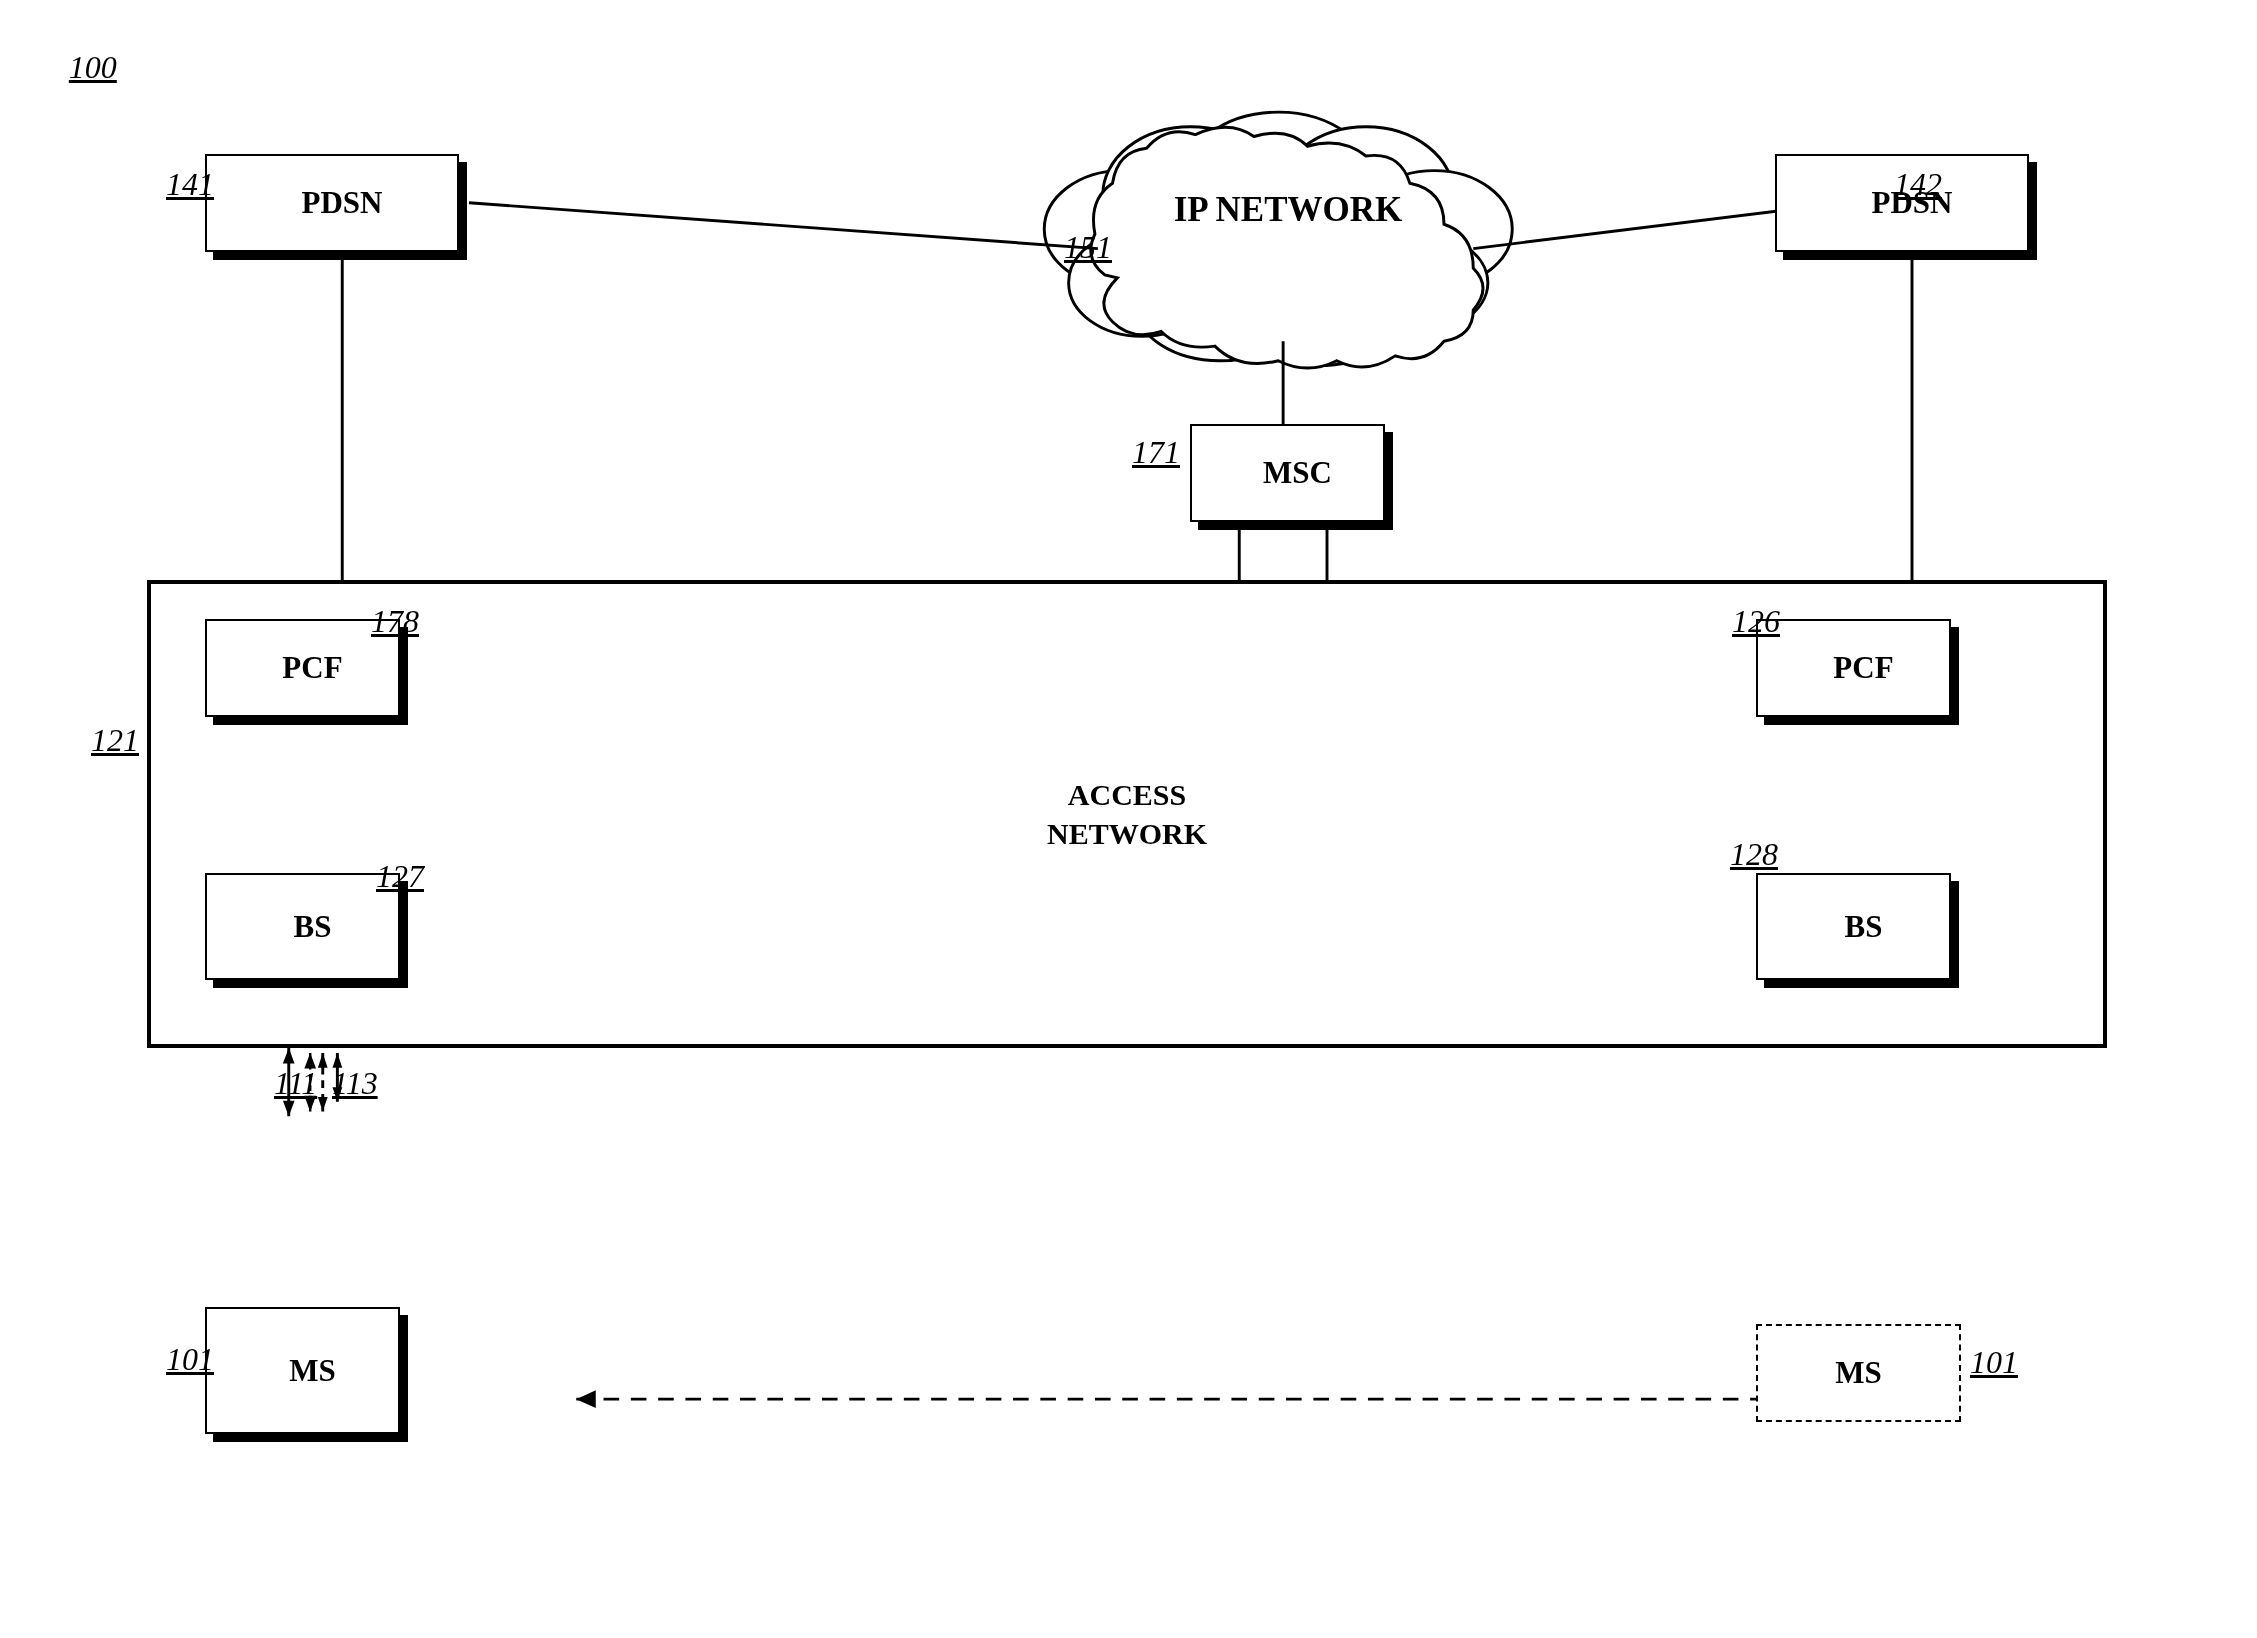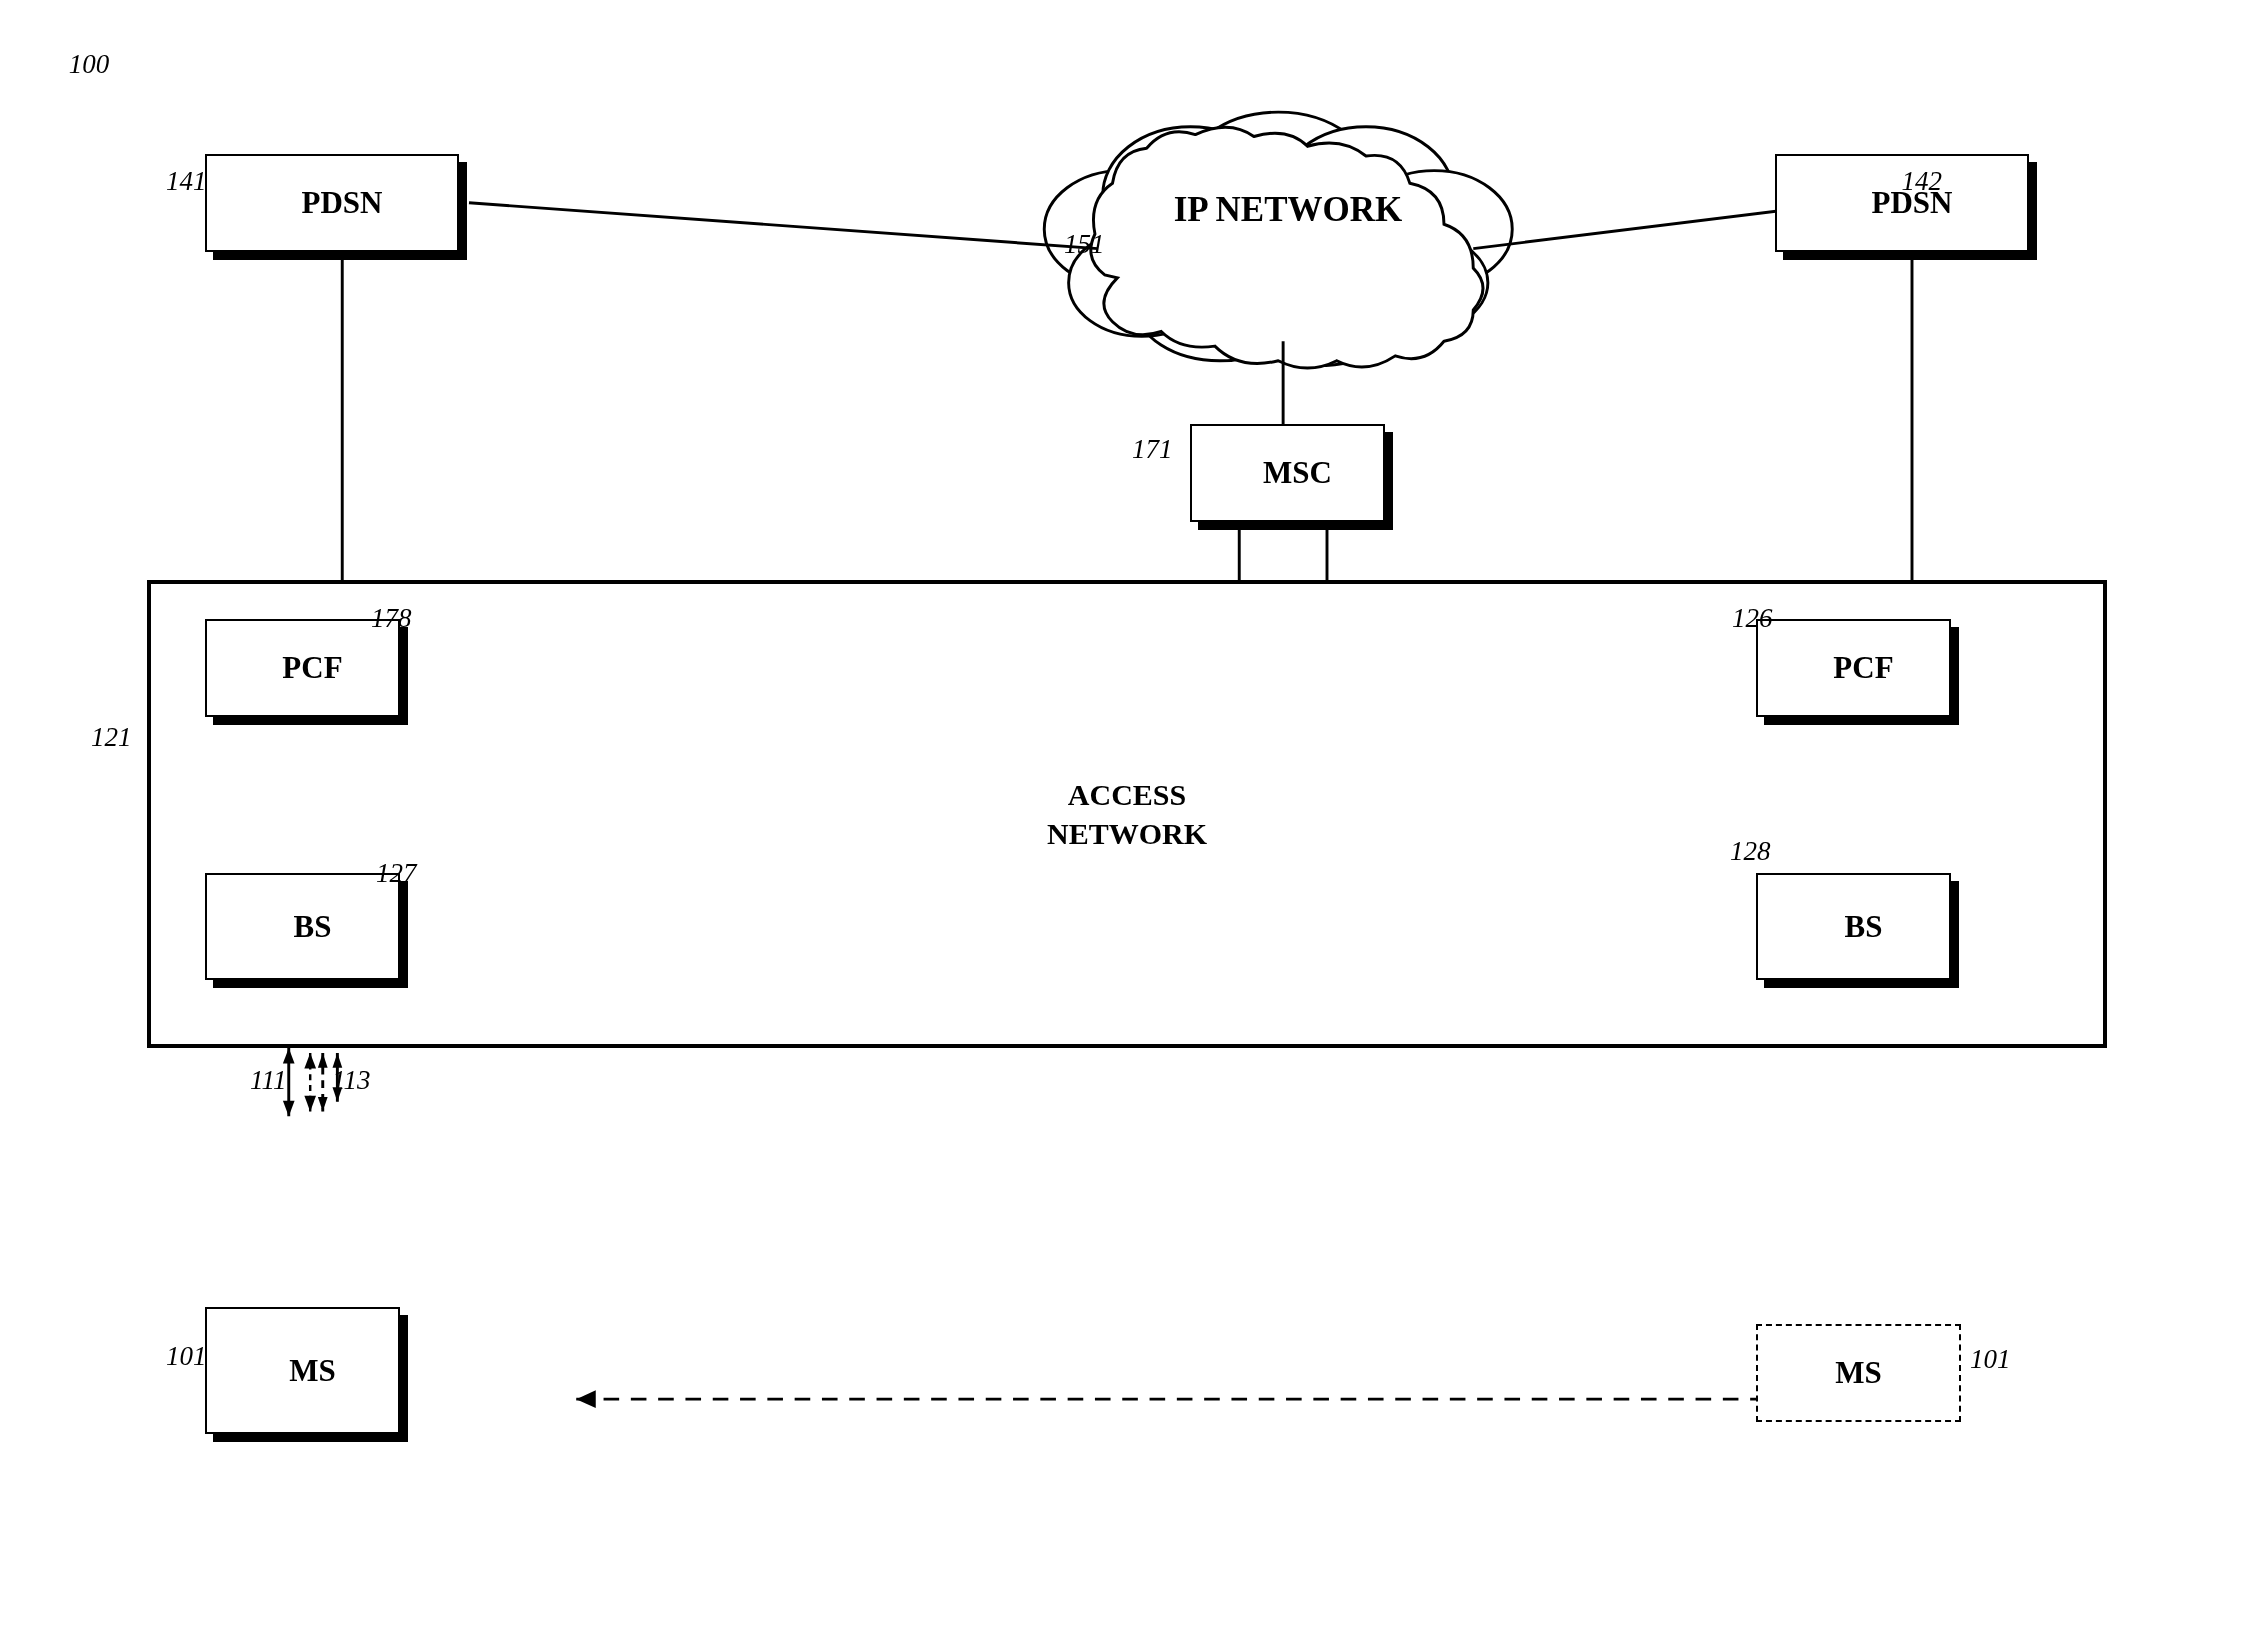--- a/index.html
+++ b/index.html
@@ -14,22 +14,23 @@
     .diagram-container {
       position: absolute;
       top: 39px;
       left: 59px;
       width: 2146px;
       height: 1560px;
     }
     
     .label {
       position: absolute;
-      font-size: 27px;
+      font-size: 32px;
       font-style: italic;
+      text-decoration: underline;
     }
     
     .shadowed {
       position: absolute;
     }
     .shadowed .shadow {
       position: absolute;
       background: #000;
       border: 2.9px solid #000;
     }
@@ -172,21 +173,21 @@
     <div class="front" style="top:0; left:0; width:195px; height:98px;">PCF</div>
   </div>
   <div class="label" style="top:564px; left:1673px;">126</div>
 
   <div class="shadowed" style="top:834px; left:1697px; width:195px; height:107px;">
     <div class="shadow" style="top:7.8px; left:7.8px; width:195px; height:107px;"></div>
     <div class="front" style="top:0; left:0; width:195px; height:107px;">BS</div>
   </div>
   <div class="label" style="top:797px; left:1671px;">128</div>
 
-  <div class="label" style="top:1026px; left:191px;">111</div>
+  <div class="label" style="top:1026px; left:215px;">111</div>
   <div class="label" style="top:1026px; left:273px;">113</div>
 
   <div class="shadowed" style="top:1268px; left:146px; width:195px; height:127px;">
     <div class="shadow" style="top:7.8px; left:7.8px; width:195px; height:127px;"></div>
     <div class="front" style="top:0; left:0; width:195px; height:127px;">MS</div>
   </div>
   <div class="label" style="top:1302px; left:107px;">101</div>
 
   <div style="position:absolute; top:1285px; left:1697px; width:205px; height:98px; border: 2.9px dashed #000; background:#fff; display:flex; align-items:center; justify-content:center; font-size:31px; font-weight:bold;">MS</div>
   <div class="label" style="top:1305px; left:1911px;">101</div>

